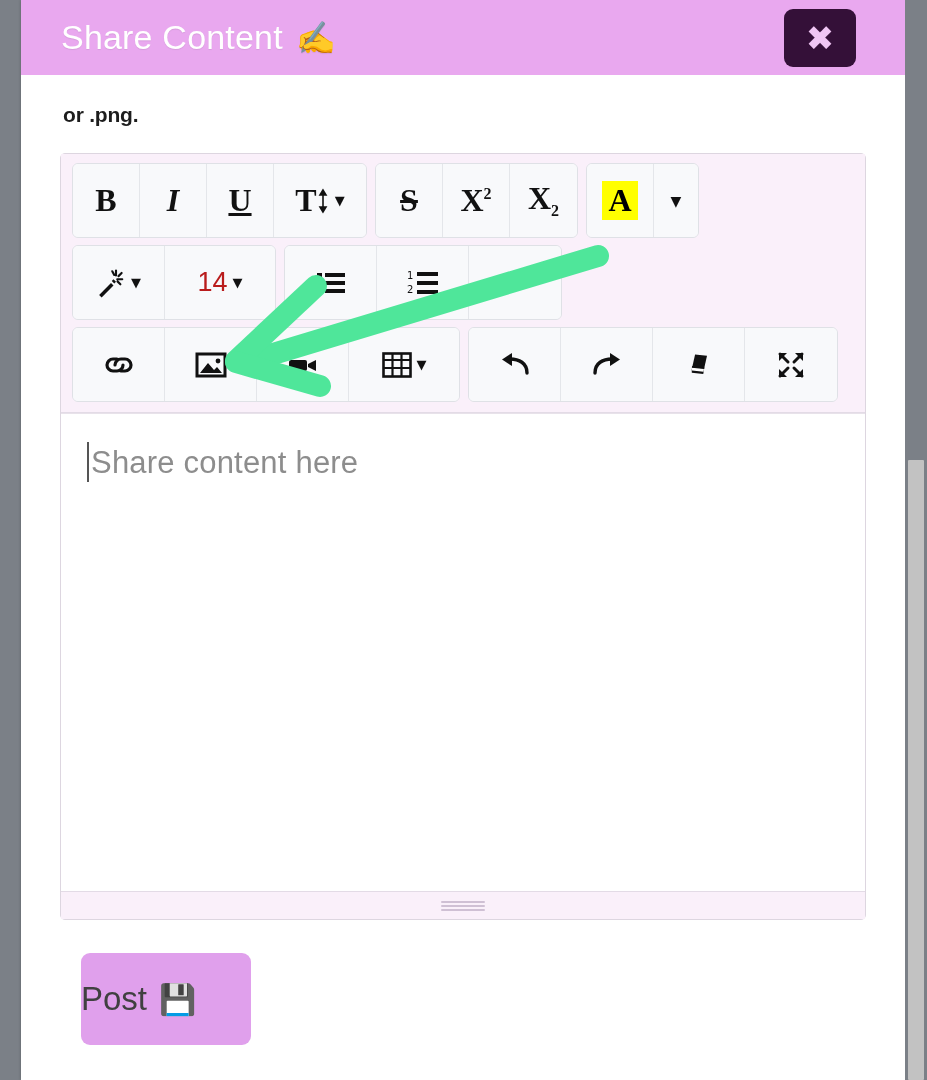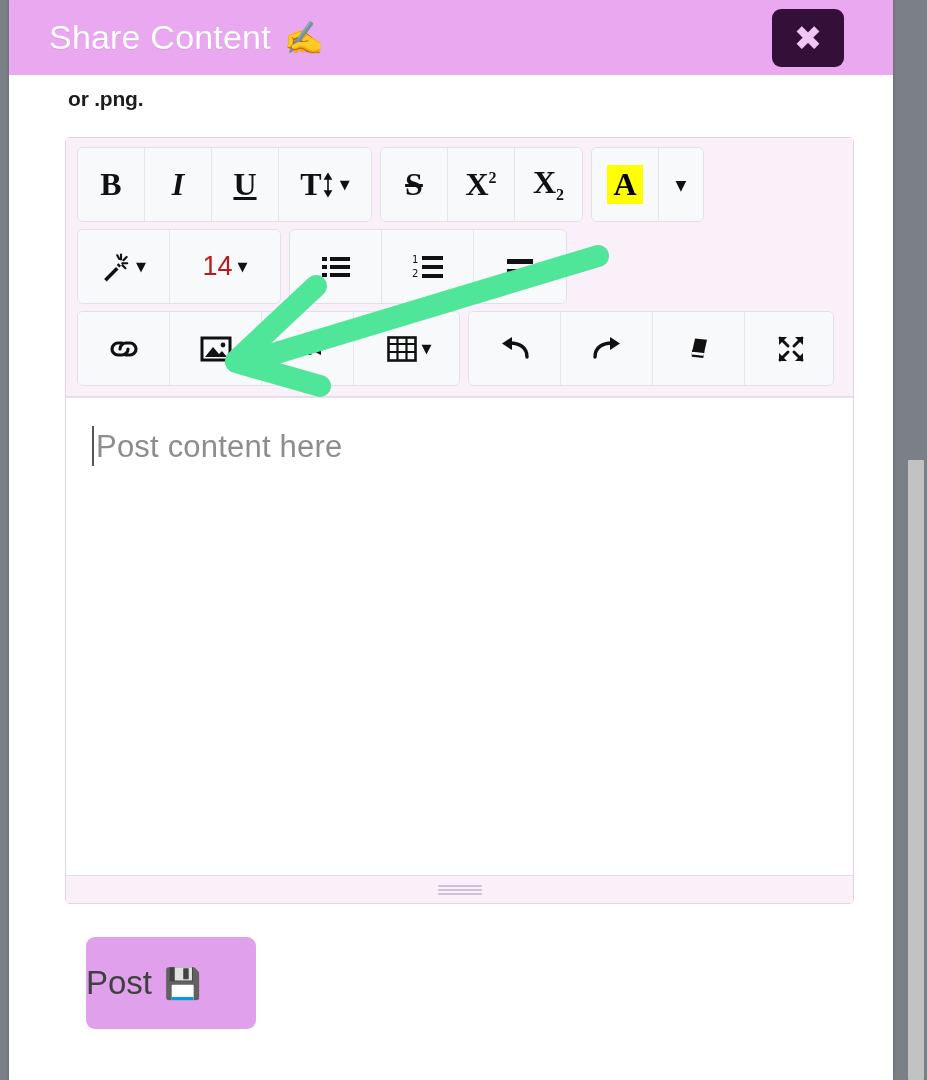--- a/index.html
+++ b/index.html
@@ -7,21 +7,21 @@
     width: 927px; height: 1080px;
     font-family: "Liberation Sans", sans-serif;
     background: #7b8087;
     overflow: hidden;
   }
   #root { position: relative; width: 927px; height: 1080px; }
 
   
   .modal {
     position: absolute;
-    left: 9px; top: 0;
+    left: 21px; top: 0;
     width: 884px; height: 1080px;
     background: #ffffff;
     box-shadow: 0 0 3px rgba(0,0,0,.25);
   }
 
   
   .modal-header {
     position: relative;
     height: 75px;
     background: #e9a8ef;
@@ -45,21 +45,21 @@
     background: #341038;
     border: none; border-radius: 9px;
     color: #f0c6f4;
     font-size: 34px; font-weight: 700;
     line-height: 54px; text-align: center;
     cursor: pointer;
     font-family: "DejaVu Sans", sans-serif;
   }
 
   
-  .modal-body { position: relative; padding: 0 39px; margin-left: 17px; }
+  .modal-body { position: relative; padding: 16px 39px; }
   .hint-text {
     font-size: 21px; font-weight: 700;
     color: #1d1d1d;
     padding: 12px 0 4px 3px;
     letter-spacing: -.2px;
   }
 
   
   .editor {
     margin-top: 22px;
@@ -350,21 +350,21 @@
                   <path d="M4 4 L12 12 M26 4 L18 12 M4 26 L12 18 M26 26 L18 18" stroke="#111" stroke-width="3" stroke-linecap="round"></path>
                   <path d="M3 3 L11 3 L3 11 Z M27 3 L19 3 L27 11 Z M3 27 L11 27 L3 19 Z M27 27 L19 27 L27 19 Z" fill="#111"></path>
                 </svg>
               </button>
             </div>
           </div>
 
         </div>
 
         <div class="edit-area">
-          <div class="placeholder"><span class="text-caret"></span><span>Post content here</span></div>
+          <div class="placeholder"><span class="text-caret"></span><span>Share content here</span></div>
         </div>
 
         <div class="editor-footer">
           <div class="grip">
               <i></i>
               <i></i>
               <i></i>
             </div>
         </div>
 

